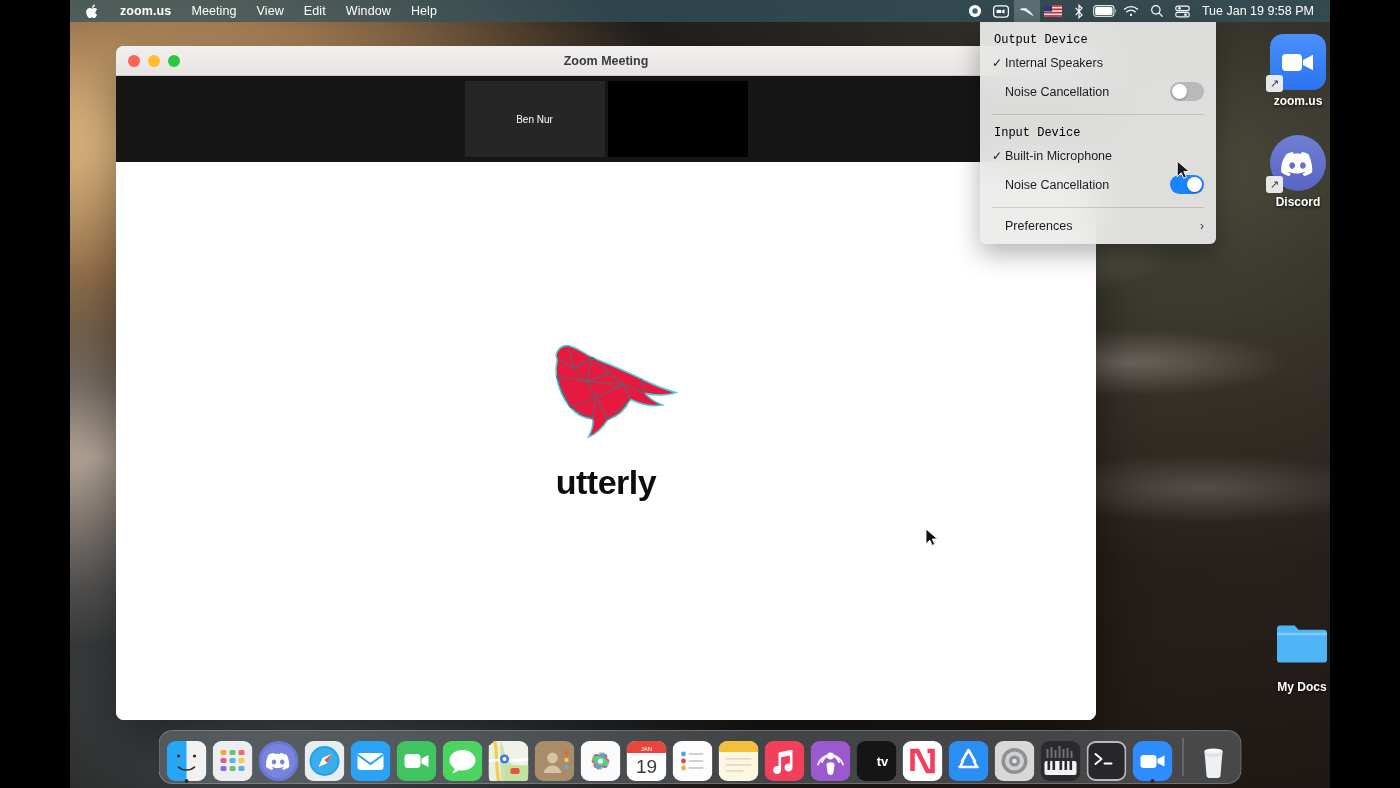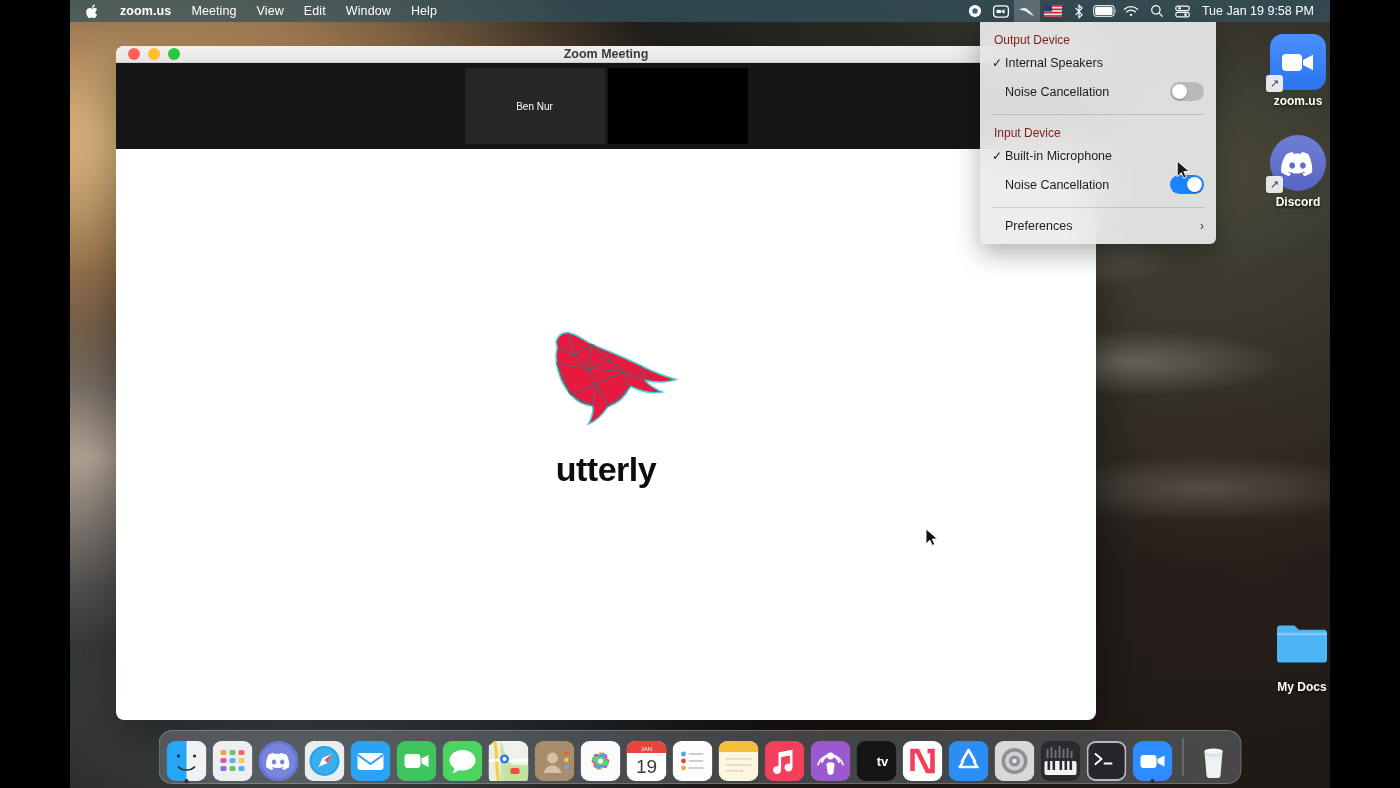--- a/index.html
+++ b/index.html
@@ -69,21 +69,21 @@
   #zoomwin {
     position: absolute;
     left: 46px; top: 46px; width: 980px; height: 674px;
     border-radius: 8px;
     box-shadow: 0 18px 50px rgba(0,0,0,0.45);
     overflow: hidden;
     background: #fff;
     z-index: 20;
   }
   #titlebar {
-    height: 17px;
+    height: 30px;
     background: linear-gradient(#f2f0ef, #e7e4e3);
     border-bottom: 1px solid #cfcbca;
     display: flex; align-items: center;
     position: relative;
   }
   .lights { display: flex; gap: 8px; padding-left: 12px; }
   .light { width: 12px; height: 12px; border-radius: 50%; }
   .l-red { background: #ff5f57; }
   .l-yellow { background: #febc2e; }
   .l-green { background: #28c840; }
@@ -123,21 +123,21 @@
     background: rgba(236,235,234,0.92);
     backdrop-filter: blur(22px);
     border-radius: 0 0 6px 6px;
     box-shadow: 0 10px 26px rgba(0,0,0,0.3);
     padding: 6px 0 6px 0;
     z-index: 60;
     font-size: 12.5px; color: #1c1c1e;
   }
   .menu-section-title {
     padding: 5px 14px 4px 14px;
-    color: #7f1d1d; font-size: 12px;
+    color: #000000; font-size: 12px; font-family: Liberation Mono, monospace;
   }
   .menu-row {
     display: flex; align-items: center;
     padding: 5px 12px 5px 12px;
     min-height: 22px;
   }
   .menu-check { width: 13px; font-size: 12px; flex: 0 0 13px; }
   .menu-label { flex: 1; }
   .menu-row.toggle-row { padding-top: 7px; padding-bottom: 7px; }
   .menu-sep { height: 1px; background: rgba(0,0,0,0.14); margin: 6px 12px; }

